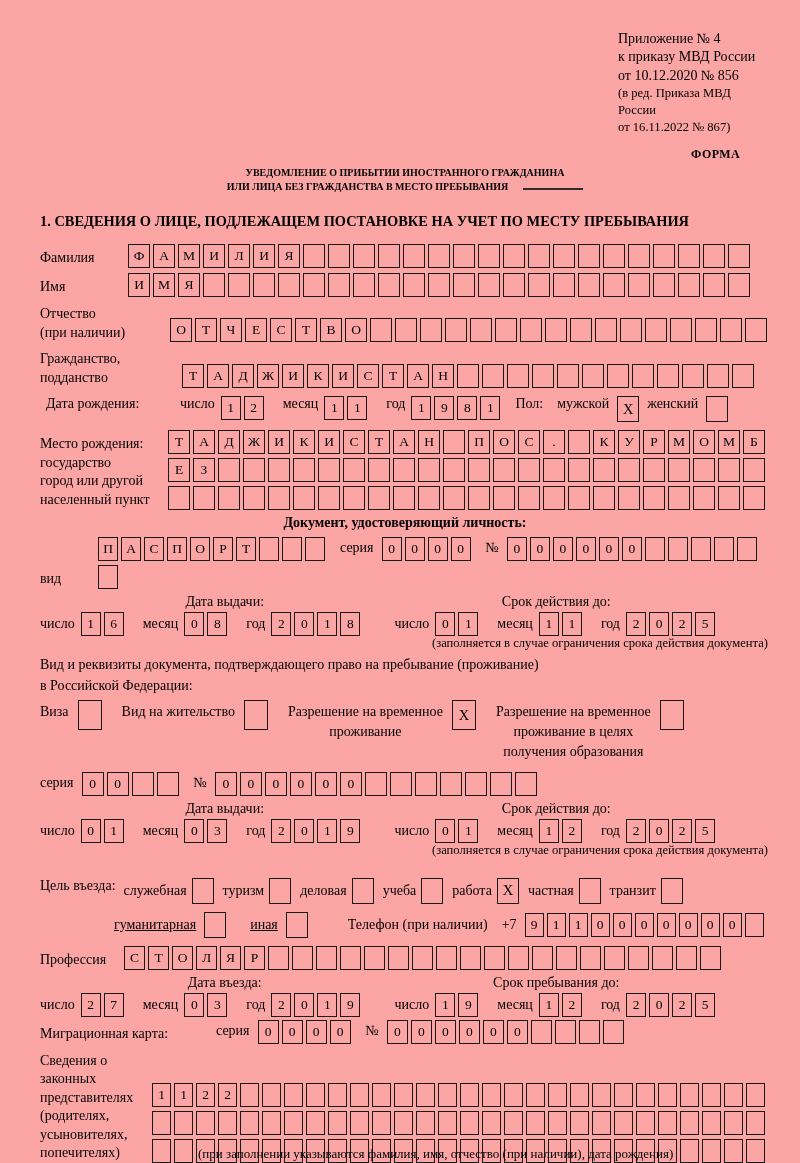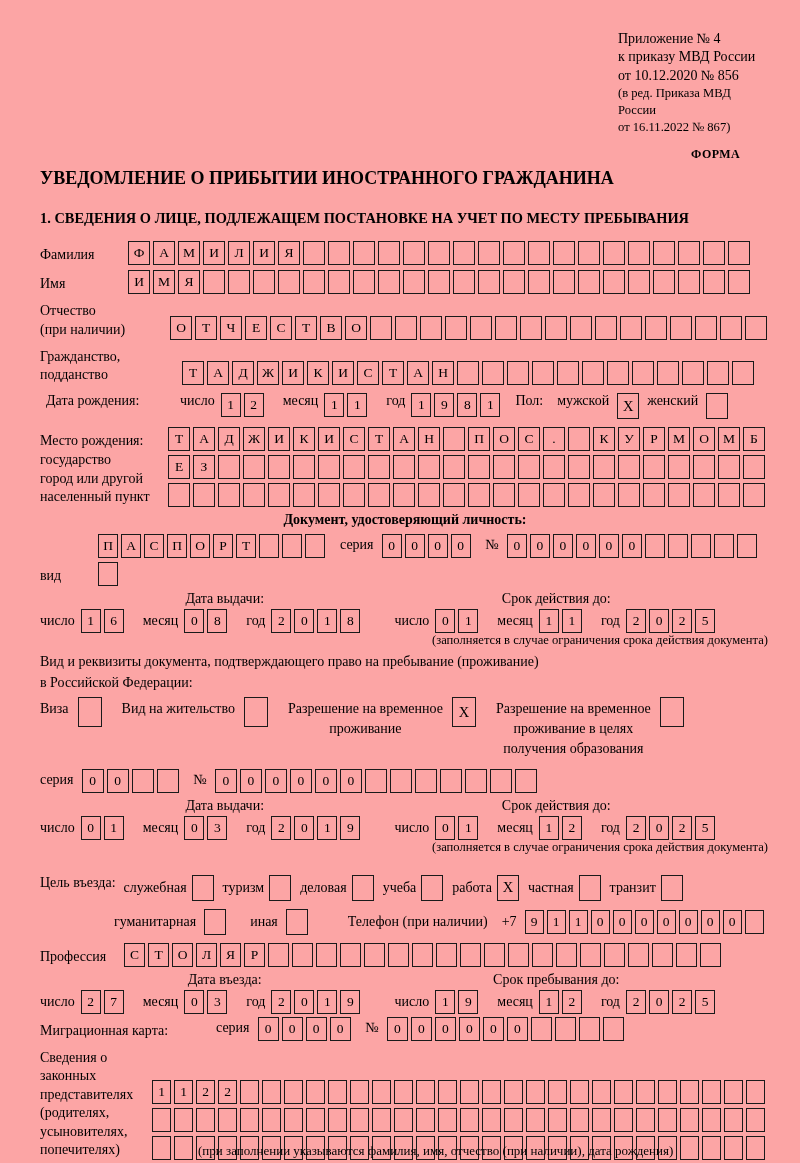--- a/index.html
+++ b/index.html
@@ -3,21 +3,21 @@
 <meta charset="utf-8">
 <style>
   html,body{margin:0;padding:0;background:#fff;}
   .page{width:800px;height:1163px;box-sizing:border-box;padding:30px 30px 0 40px;
     font-family:"Liberation Serif","DejaVu Serif",serif;font-size:14px;color:#000;
     overflow:hidden;position:relative;background:#fca5a5;}
   
   .hdr{margin-left:578px;line-height:1.32;}
   .hdr .sub{font-size:12.6px;}
   .formlbl{font-weight:bold;text-align:right;padding-right:30px;margin:12px 0 4px;font-size:12px;letter-spacing:.4px;}
-  .title{font-weight:bold;font-size:18px;line-height:1.42;margin-top:2px;}
+  .title{text-align:center;font-weight:bold;font-size:10px;line-height:1.42;margin-top:2px;}
   .uline{display:inline-block;width:60px;border-bottom:2px solid #2b2b2b;margin-left:15px;}
   .section{font-weight:bold;font-size:14.4px;margin:18px 0 14px;white-space:nowrap;}
   
   .trow{margin:2px 0 6px;}
   .trow.center{text-align:center;font-weight:bold;}
   .trow.note-right{text-align:right;font-size:12.6px;margin:-3px 2px 6px 0;}
   .trow.note-legal{font-size:13px;margin:-22px 0 0 158px;}
   .trow.intro{margin:3px 0 5px;}
   
   .crow{display:flex;align-items:flex-end;margin-bottom:5px;}
@@ -67,41 +67,42 @@
   .row-permit-type{margin:6px 0 10px;}
   .row-permit-type .vitem{margin-right:20px;}
   .row-permit-type .vlbl{white-space:pre-line;text-align:center;line-height:1.42;margin-right:9px;padding-top:2px;}
   .row-permit-type .chk{width:24px;height:30px;}
   .row-purpose{align-items:flex-start;margin:20px 0 8px;}
   .row-purpose .rowlbl{margin-right:8px;flex:none;}
   .row-purpose .vitem{margin-right:9px;align-items:center;}
   .row-purpose .vlbl{margin-right:5px;}
   .row-purpose .chk{height:26px;}
   .row-contact{align-items:center;padding-left:74px;margin-bottom:8px;}
-  .row-contact .vitem{margin-right:24px;align-items:center;}
+  .row-contact .vitem{margin-right:24px;align-items:center;text-decoration:underline;}
   .row-contact .vlbl{margin-right:8px;}
   .row-contact .phlbl{margin:0 14px 0 16px;flex:none;}
   .row-contact .phpre{margin-right:8px;flex:none;}
   .row-contact .cell{width:19px;height:24px;}
   .phone-cells{display:inline-flex;flex-wrap:nowrap;}
 </style>
 </head>
 <body>
 
 <div class="page">
   <div class="hdr">
     <div>Приложение № 4</div>
     <div>к приказу МВД России</div>
     <div>от 10.12.2020 № 856</div>
     <div class="sub">(в ред. Приказа МВД России</div>
     <div class="sub">от 16.11.2022 № 867)</div>
   </div>
   <div class="formlbl">ФОРМА</div>
   <div class="title">
     <div>УВЕДОМЛЕНИЕ О ПРИБЫТИИ ИНОСТРАННОГО ГРАЖДАНИНА</div>
+    <div><span>ИЛИ ЛИЦА БЕЗ ГРАЖДАНСТВА В МЕСТО ПРЕБЫВАНИЯ</span><span class="uline"></span></div>
   </div>
   <div class="section">1. СВЕДЕНИЯ О ЛИЦЕ, ПОДЛЕЖАЩЕМ ПОСТАНОВКЕ НА УЧЕТ ПО МЕСТУ ПРЕБЫВАНИЯ</div>
   <div id="form-root">
       <div class="crow row-family">
         <span class="lbl">Фамилия</span>
         <div class="cells">
           <span class="cell">Ф</span>
           <span class="cell">А</span>
           <span class="cell">М</span>
           <span class="cell">И</span>

